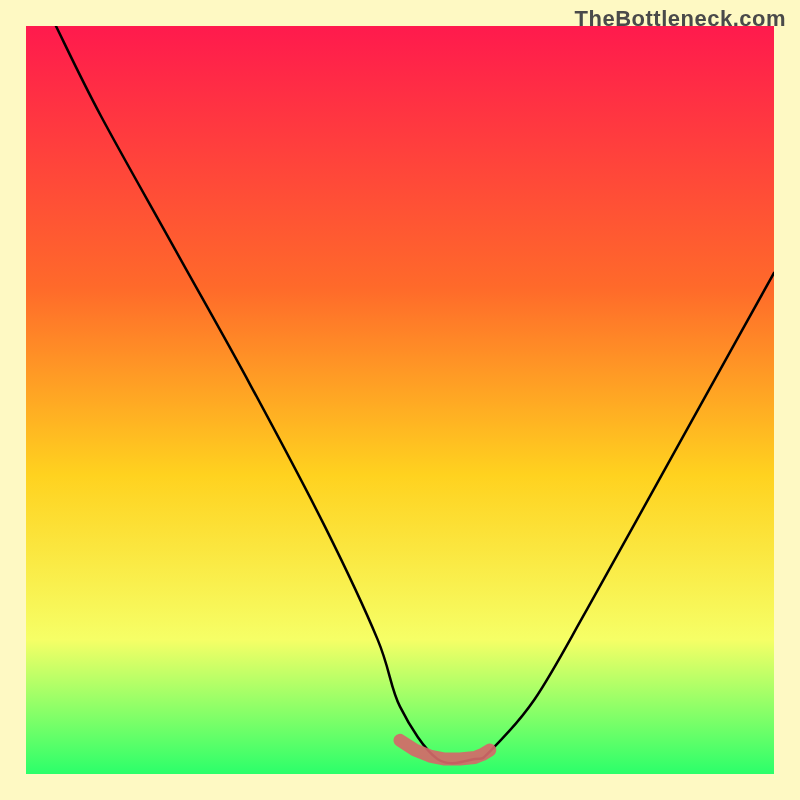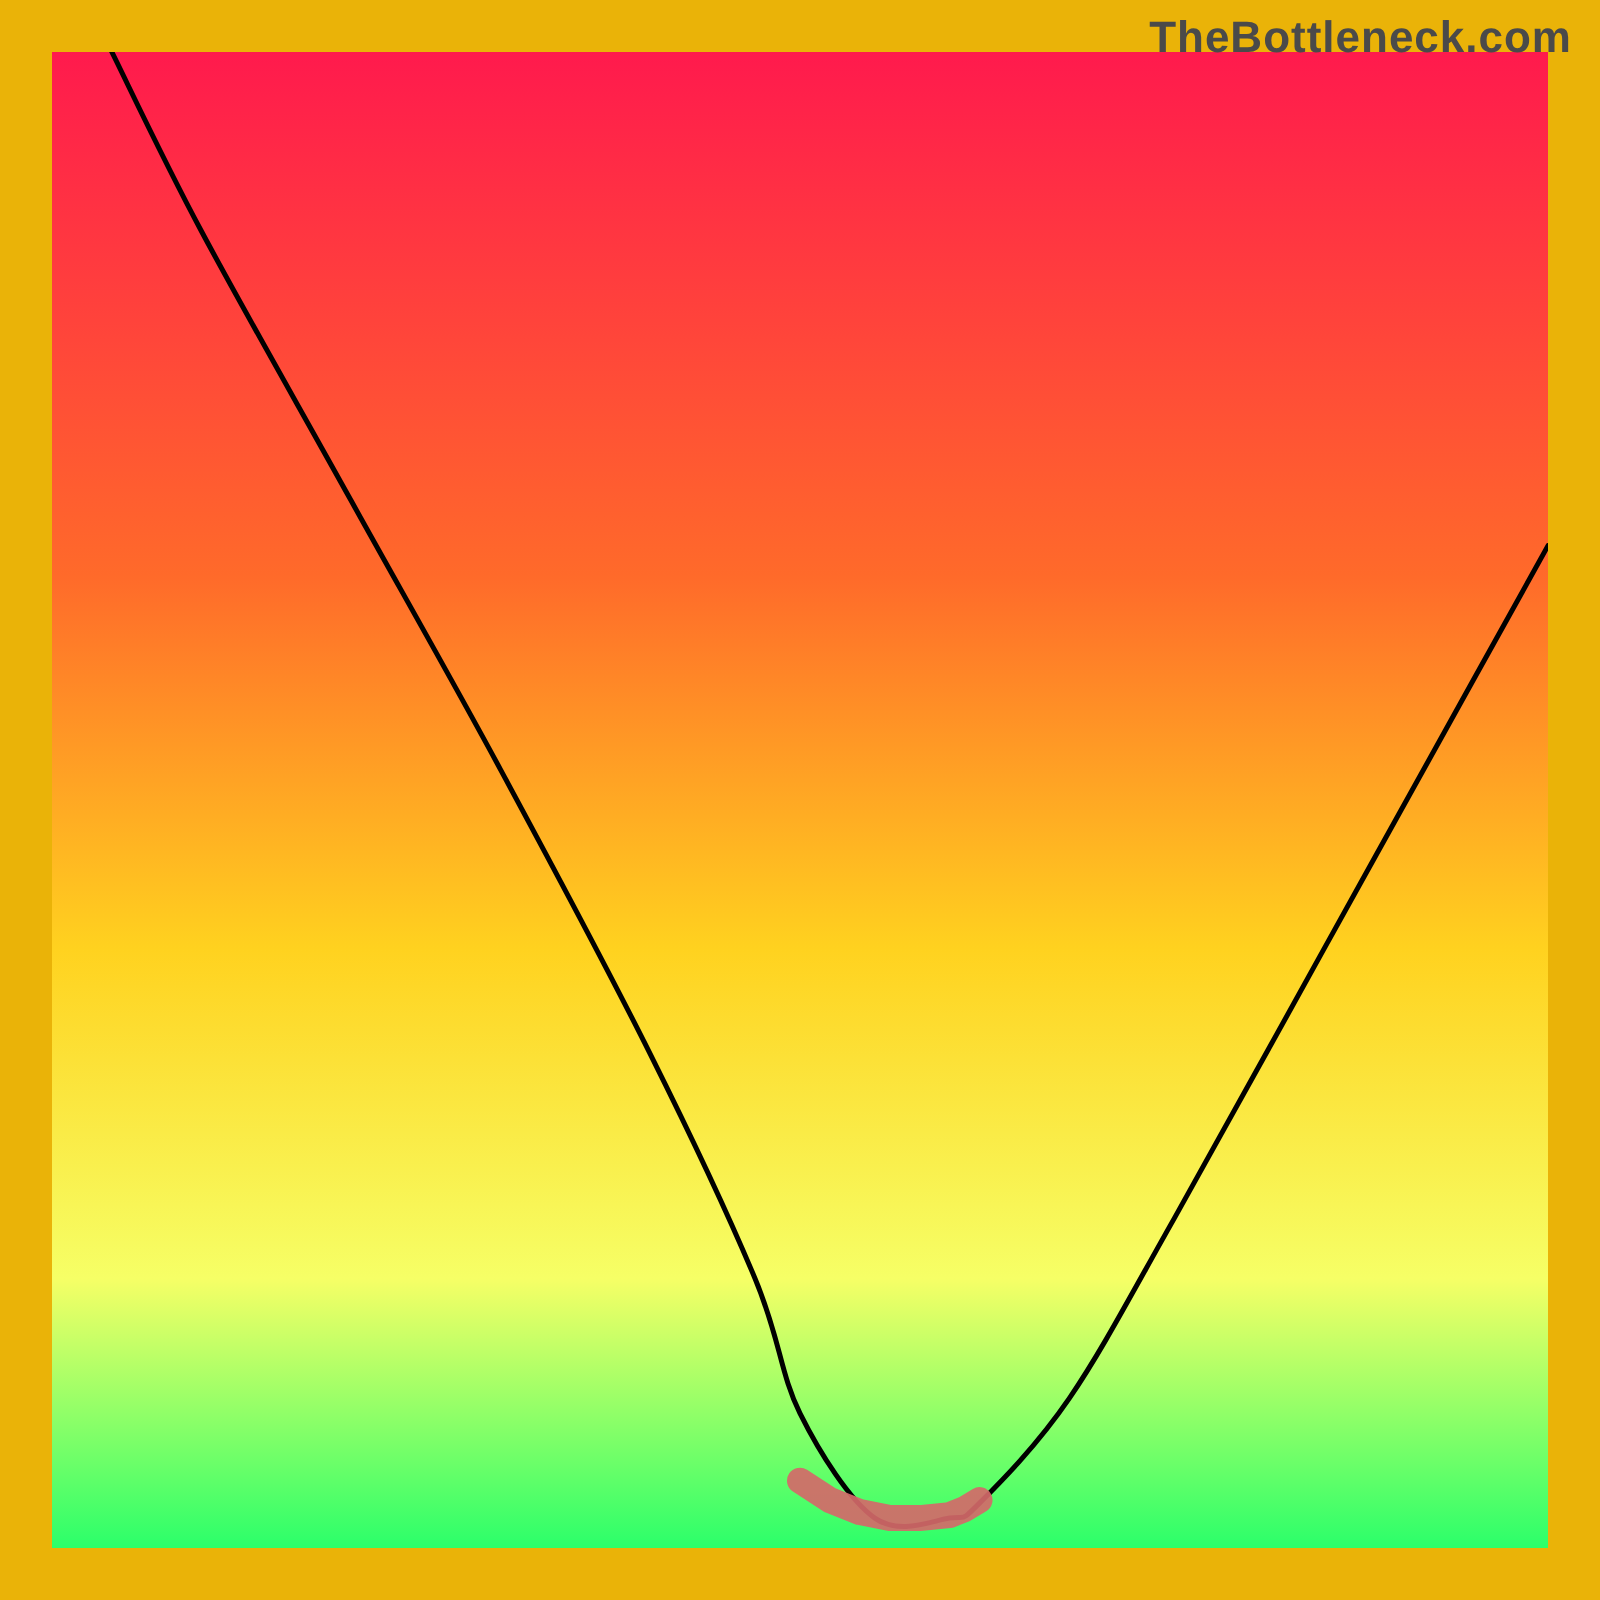--- a/index.html
+++ b/index.html
@@ -8,21 +8,21 @@
     width: 800px;
     height: 800px;
     background: #000;
     font-family: Arial, Helvetica, sans-serif;
     overflow: hidden;
   }
   .frame {
     position: relative;
     width: 800px;
     height: 800px;
-    background: #eab308;
+    background: #fef9c3;
   }
   .watermark {
     position: absolute;
     top: 6px;
     right: 14px;
     color: #4a4a4a;
     font-size: 22px;
     font-weight: bold;
     letter-spacing: 0.5px;
     z-index: 5;

